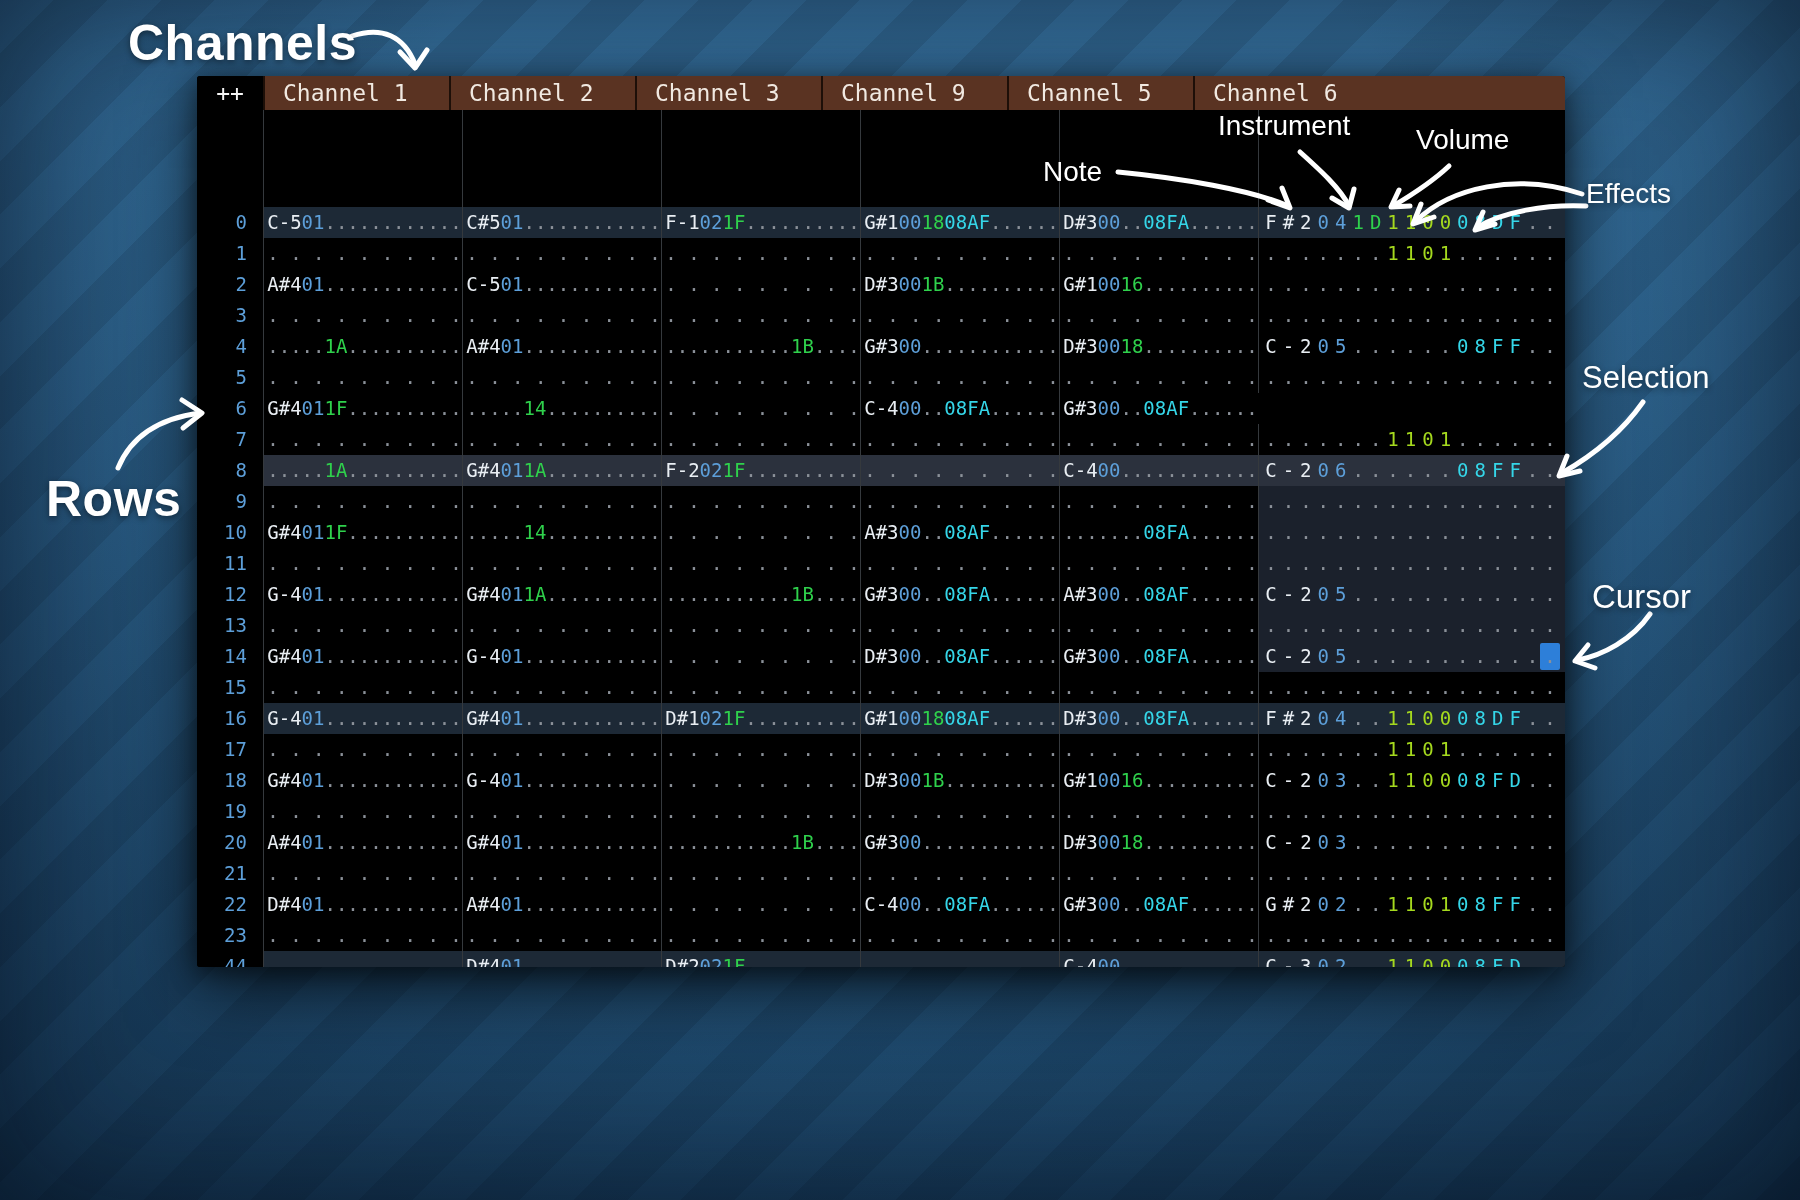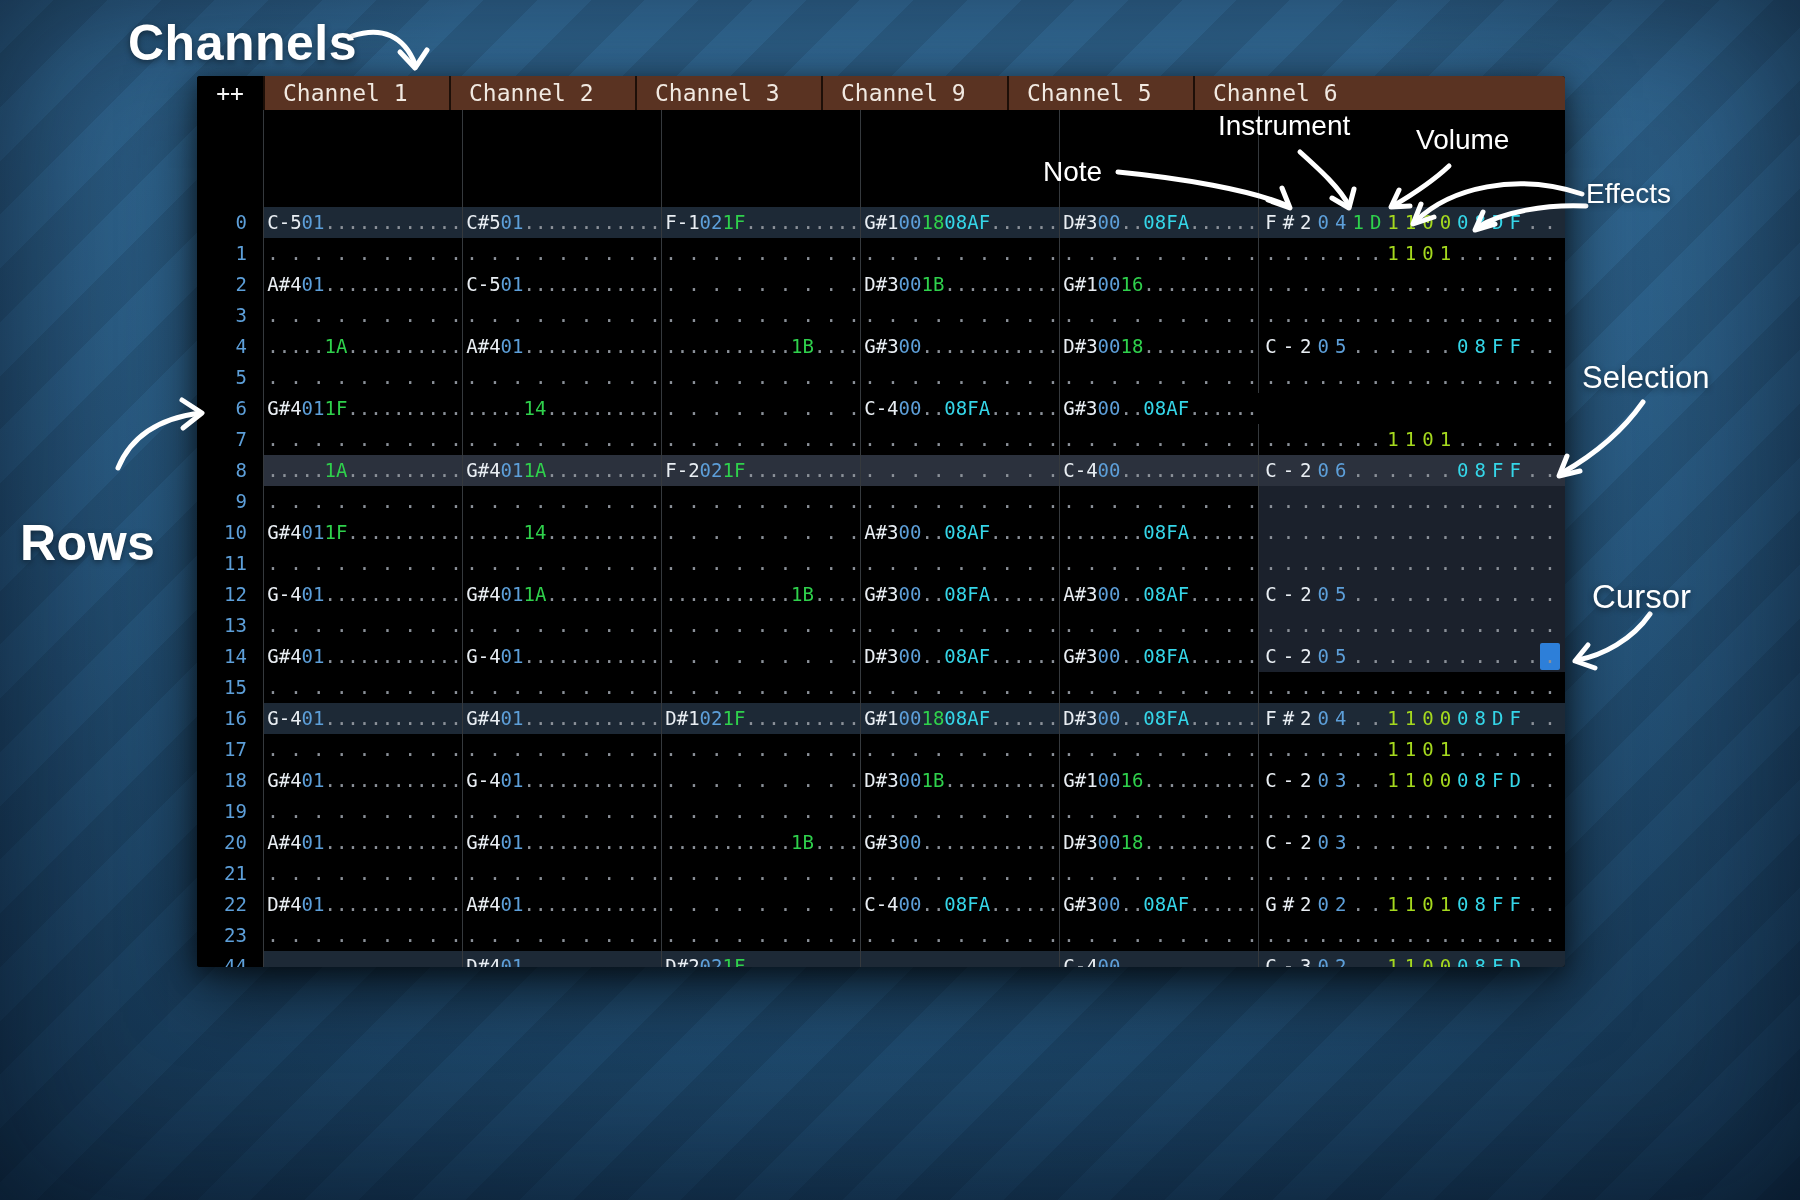--- a/index.html
+++ b/index.html
@@ -361,21 +361,21 @@
           <div class="cell"><span class="w">D#2</span><span class="b">02</span><span class="g">1F</span><span class="d">..........</span></div>
           <div class="cell"><span class="d">. . . . . . . . .</span></div>
           <div class="cell"><span class="w">C-4</span><span class="b">00</span><span class="d">............</span></div>
           <div class="cell ch6"><span class="w">C-3</span><span class="b">02</span><span class="d">..</span><span class="l">1100</span><span class="c">08FD</span><span class="d">..</span></div>
         </div>
       </div>
     </div>
 </div>
 
 <div class="ann big" style="left:128px;top:14px;">Channels</div>
-<div class="ann big" style="left:20px;top:470px;margin-top:44px;">Rows</div>
+<div class="ann big" style="left:46px;top:470px;">Rows</div>
 <div class="ann mid" style="left:1043px;top:156px;">Note</div>
 <div class="ann mid" style="left:1218px;top:110px;">Instrument</div>
 <div class="ann mid" style="left:1416px;top:124px;">Volume</div>
 <div class="ann mid" style="left:1586px;top:178px;">Effects</div>
 <div class="ann mid" style="left:1582px;top:360px;font-size:31px;">Selection</div>
 <div class="ann mid" style="left:1592px;top:578px;font-size:33px;">Cursor</div>
 
 <svg class="arrows" viewBox="0 0 1800 1200">
 
   <path d="M 352 36 C 382 26, 404 36, 415 64"></path>

